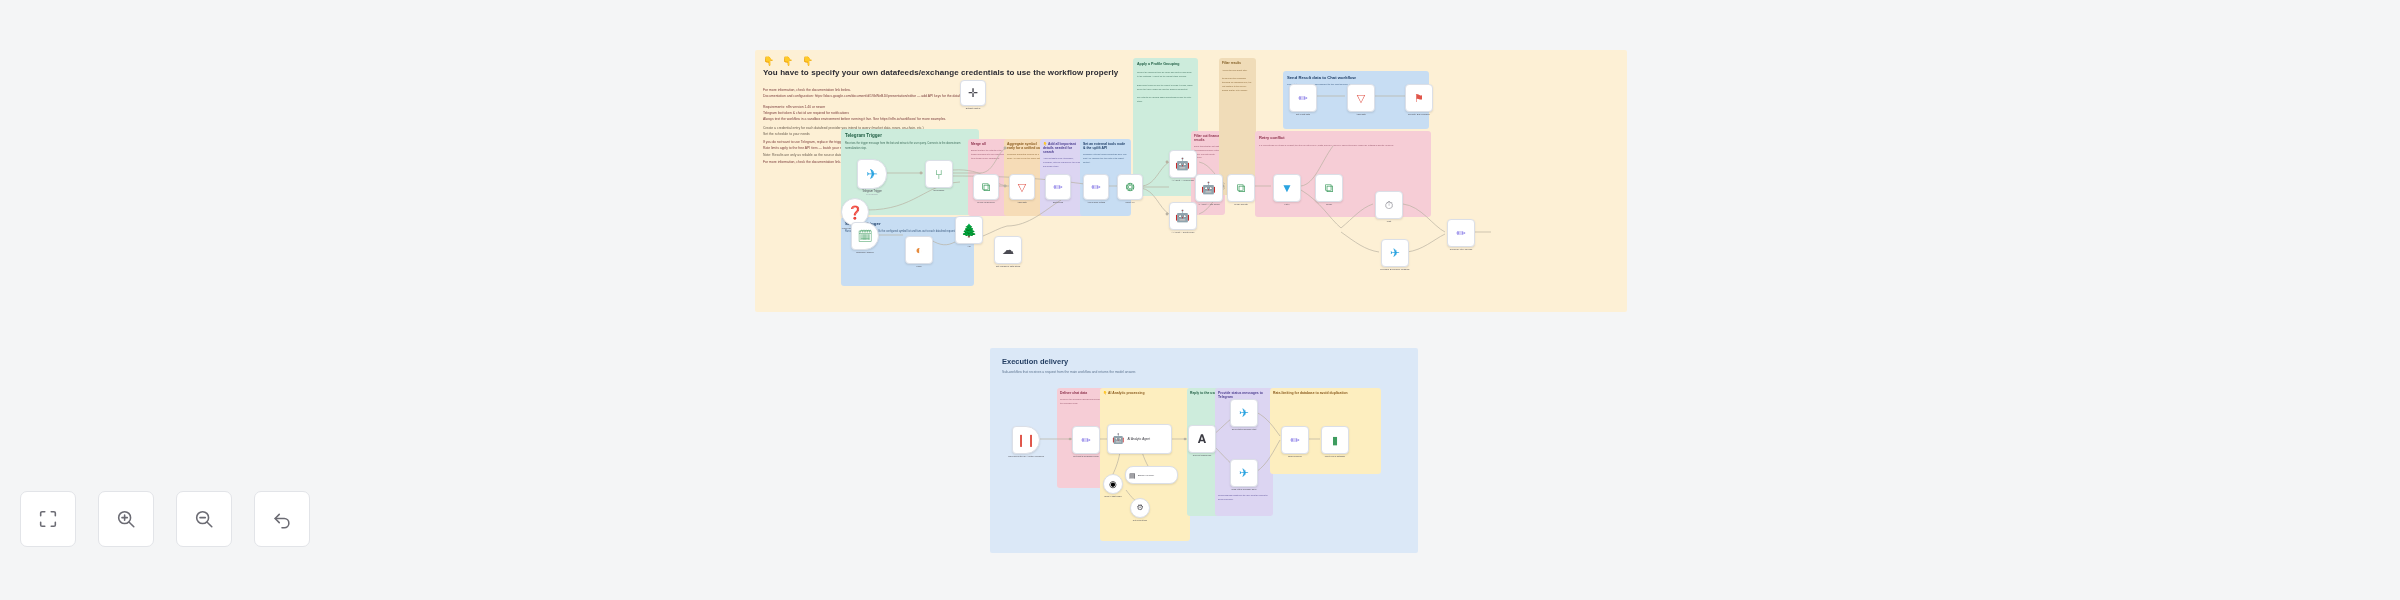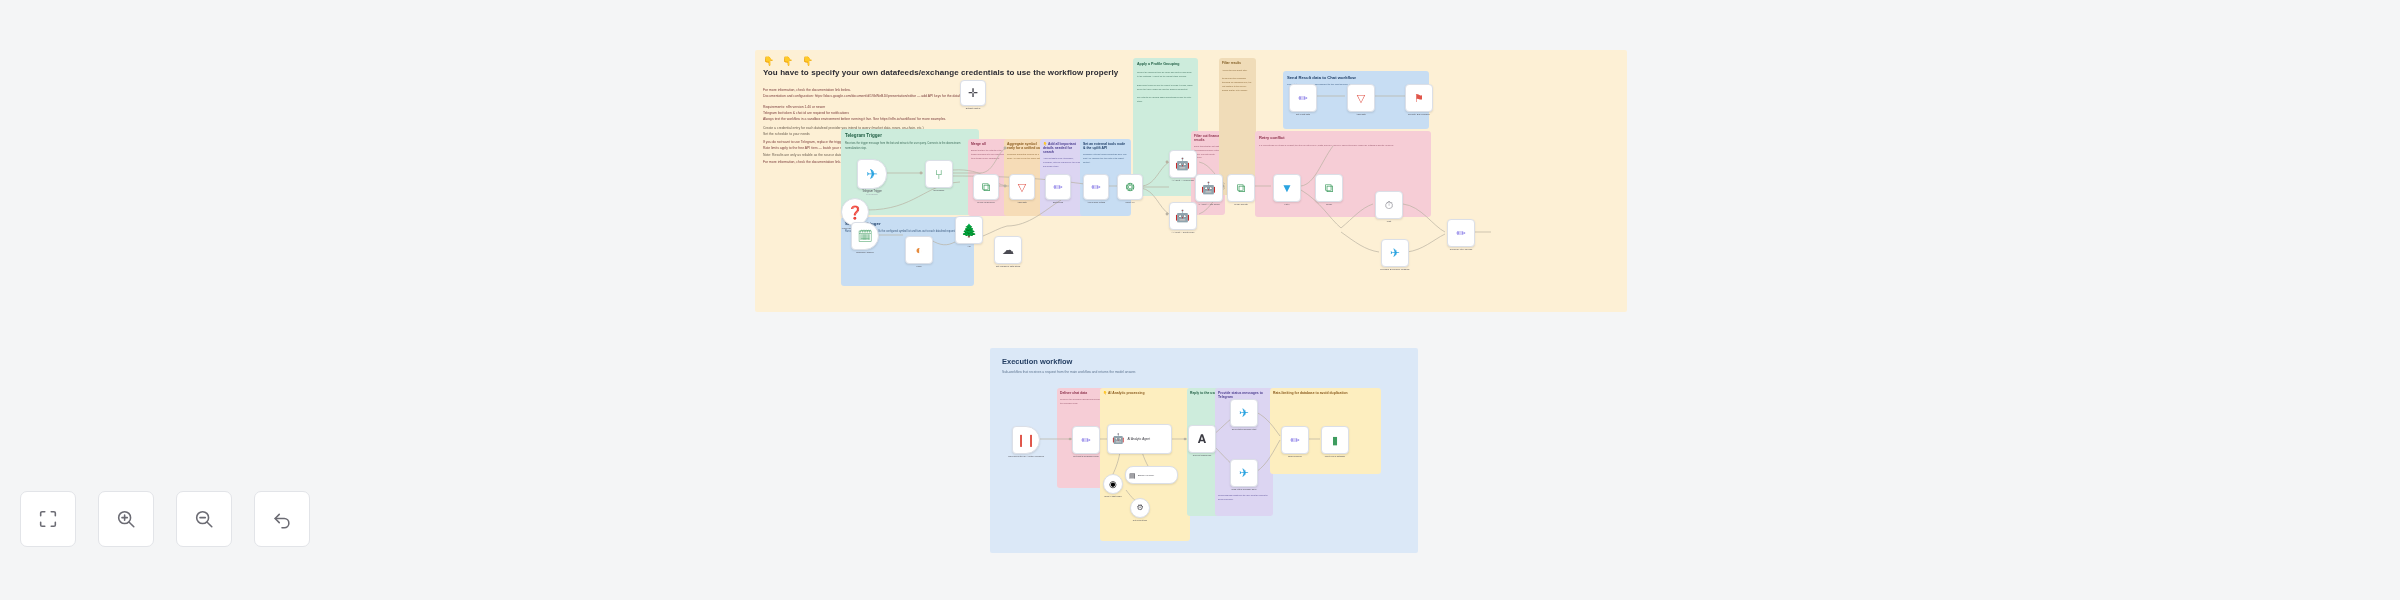--- a/index.html
+++ b/index.html
@@ -364,21 +364,21 @@
 
     <div class="node" style="left:692px;top:169px;width:26px;height:26px;">
       <span class="glyph" style="font-size:11px;color:#6a5ae0;">✏</span>
       <span class="node-label" style="font-size:2.2px;">
         <span>Compose retry payload</span>
       </span>
     </div>
   </div>
 
   <div id="bottom-panel">
-    <div class="bp-title">Execution workflow</div>
+    <div class="bp-title">Execution delivery</div>
     <div class="bp-sub">Sub-workflow that receives a request from the main workflow and returns the model answer.</div>
 
     <div class="sticky" style="left:67px;top:40px;width:43px;height:94px;background:#f6cdd6;padding:3px;">
       <span class="st-title" style="font-size:3.4px;color:#8c2f4a;">Deliver chat data</span>
       <span class="st-body" style="font-size:2.1px;color:#96546a;margin-top:3px;line-height:1.9;">Receives the incoming payload and prepares the message fields.</span>
     </div>
 
     <div class="sticky" style="left:110px;top:40px;width:84px;height:147px;background:#fdeebf;padding:3px;">
       <span class="st-title" style="font-size:3.4px;color:#8a5a1d;">👇 AI Analytic processing</span>
     </div>

